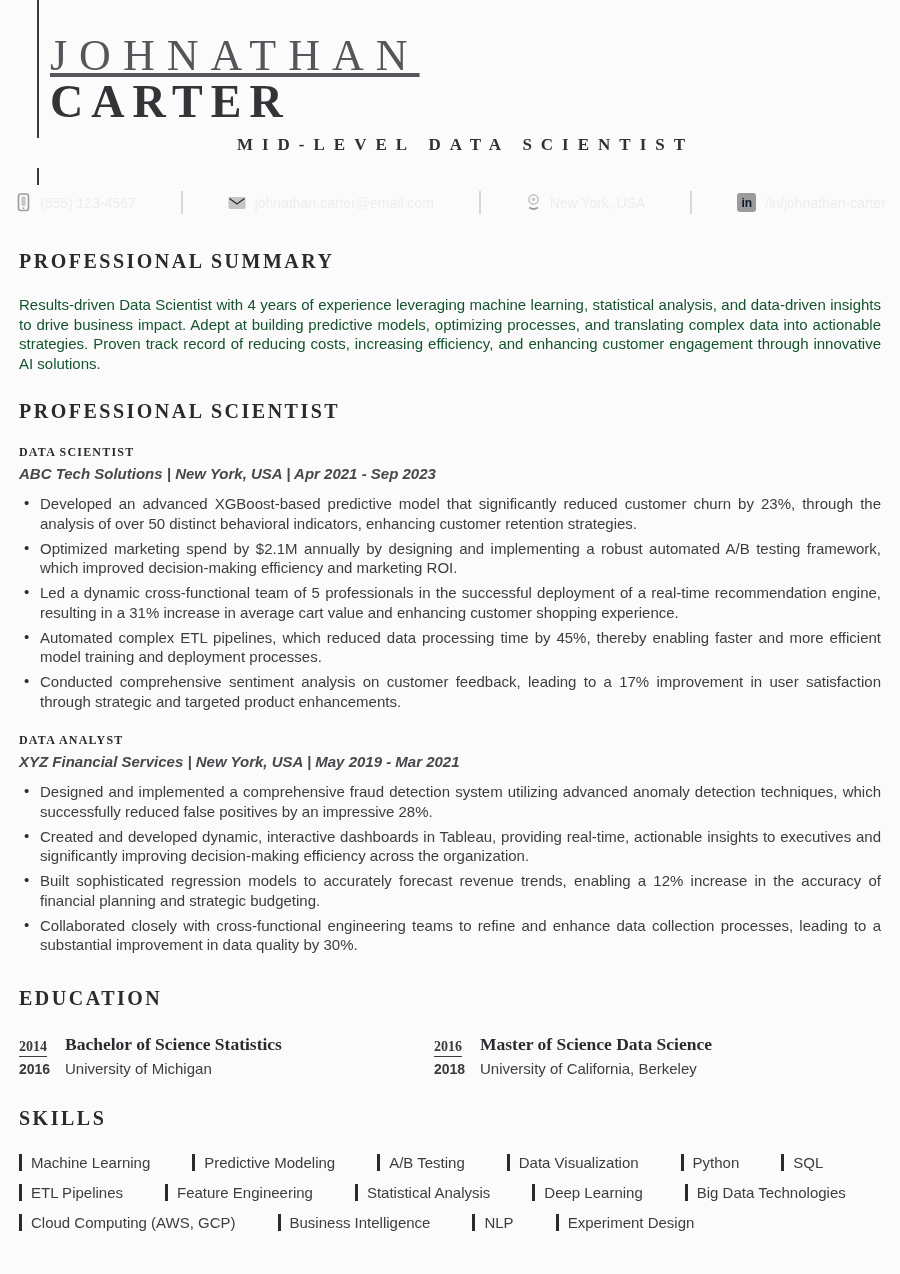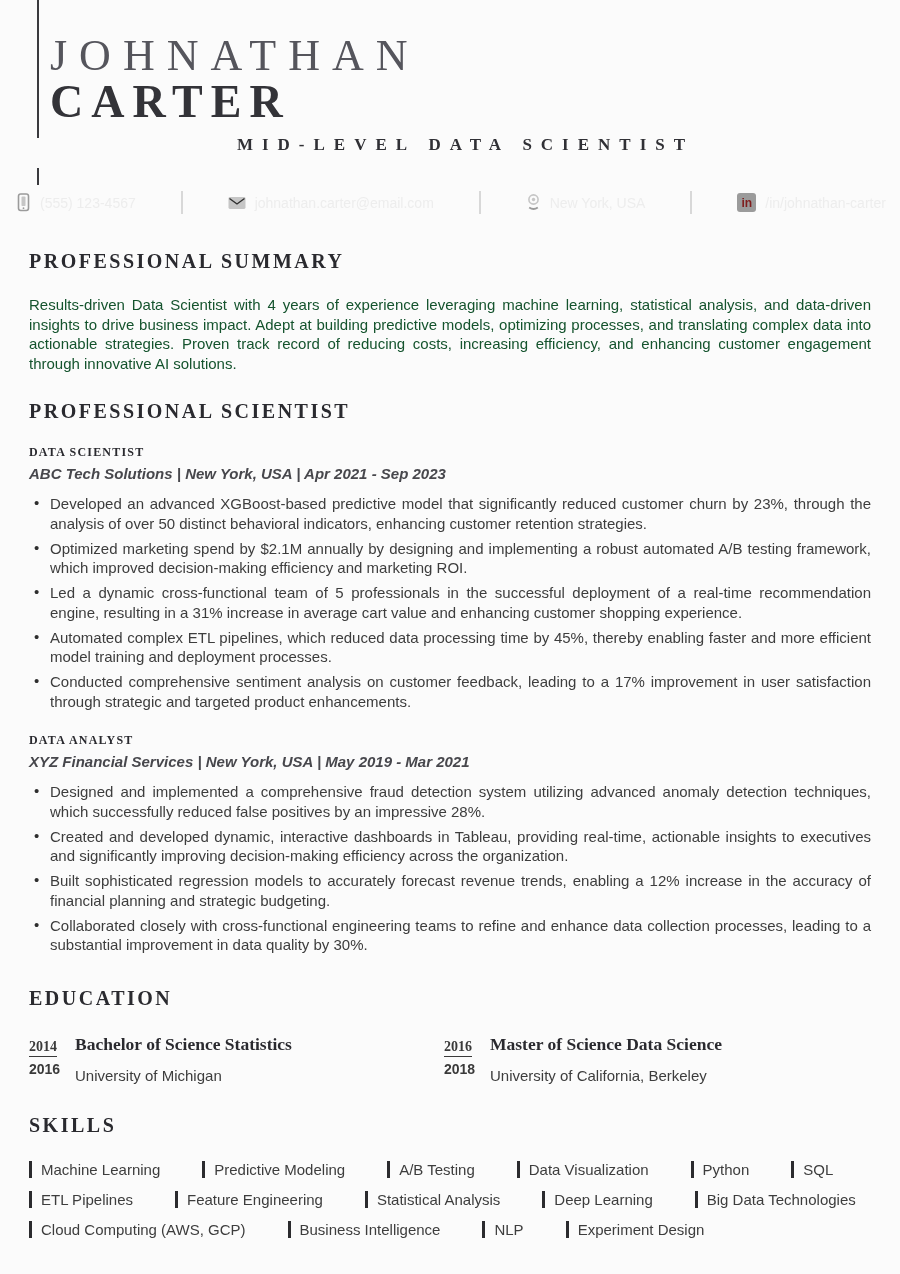--- a/index.html
+++ b/index.html
@@ -19,21 +19,21 @@
     background: #3a3a3e;
   }
   .vline-bottom {
     position: absolute; left: 37px; top: 168px; width: 2px; height: 17px;
     background: #3a3a3e;
   }
   .name-block { padding-top: 34px; padding-left: 50px; }
   .first-name {
     font-family: "Liberation Serif", serif;
     font-weight: 400; font-size: 44px; letter-spacing: 12px;
-    color: #55555c; line-height: 1.0; white-space: nowrap;
+    color: #55555c; line-height: 1.0; white-space: nowrap; text-decoration: underline;
   }
   .last-name {
     font-family: "Liberation Serif", serif;
     font-weight: 700; font-size: 46px; letter-spacing: 8px;
     color: #333338; line-height: 1.05; white-space: nowrap;
   }
   .job-title-sub {
     padding-left: 31px; margin-top: 9px;
     font-family: "Liberation Serif", serif;
     font-weight: 700; font-size: 17px; letter-spacing: 9px;
@@ -44,27 +44,27 @@
     height: 35px; width: 100%;
     display: flex; align-items: center; justify-content: space-between;
     padding: 0 14px 0 16px;
     color: #ededed; font-size: 14px;
   }
   .contact-item { display: flex; align-items: center; gap: 9px; white-space: nowrap; }
   .contact-sep { width: 2px; height: 23px; background: #d8d8d8; }
   .c-icon { display: inline-flex; align-items: center; justify-content: center; }
   .li-badge {
     width: 19px; height: 19px; border-radius: 3px; background: #9b9b9b;
-    color: #7f1d1d; font-size: 12px; font-weight: 700;
+    color: #0f172a; font-size: 12px; font-weight: 700;
     display: inline-flex; align-items: center; justify-content: center;
     font-family: "Liberation Sans", sans-serif;
     text-align: center;
   }
   
-  .content { padding: 0 29px; }
+  .content { padding: 0 19px; }
   .section-heading {
     font-family: "Liberation Serif", serif;
     font-weight: 700; font-size: 20px; letter-spacing: 2.5px;
     color: #2a2a2f;
   }
   .summary-section { margin-top: 30px; }
   .summary-text {
     margin-top: 22px; font-size: 15px; line-height: 19.5px;
     text-align: justify; color: #14532d;
   }
@@ -101,21 +101,21 @@
     font-family: "Liberation Serif", serif; font-weight: 700; font-size: 14px;
     color: #3a3a3a; border-bottom: 1.5px solid #3a3a3a; padding-bottom: 1px;
   }
   .edu-year-end {
     margin-top: 4px; font-weight: 700; font-size: 14px; color: #3a3a3a;
   }
   .edu-degree {
     font-family: "Liberation Serif", serif; font-weight: 700; font-size: 17.5px;
     color: #2a2a2f;
   }
-  .edu-school { margin-top: 12px; font-size: 15px; color: #3d3d3d; }
+  .edu-school { margin-top: 5px; font-size: 15px; color: #3d3d3d; }
   .skills-section { margin-top: 30px; }
   .skills-list {
     margin-top: 24px; display: flex; flex-wrap: wrap;
     column-gap: 42px; row-gap: 13px;
   }
   .skill-item {
     border-left: 3px solid #2b2b2e; padding-left: 9px;
     font-size: 15px; line-height: 17px; color: #3d3d3d;
     white-space: nowrap;
   }

